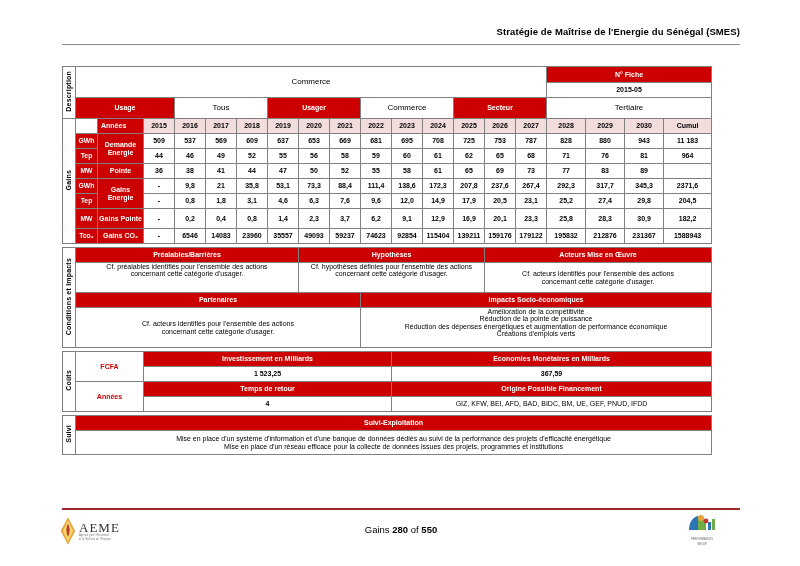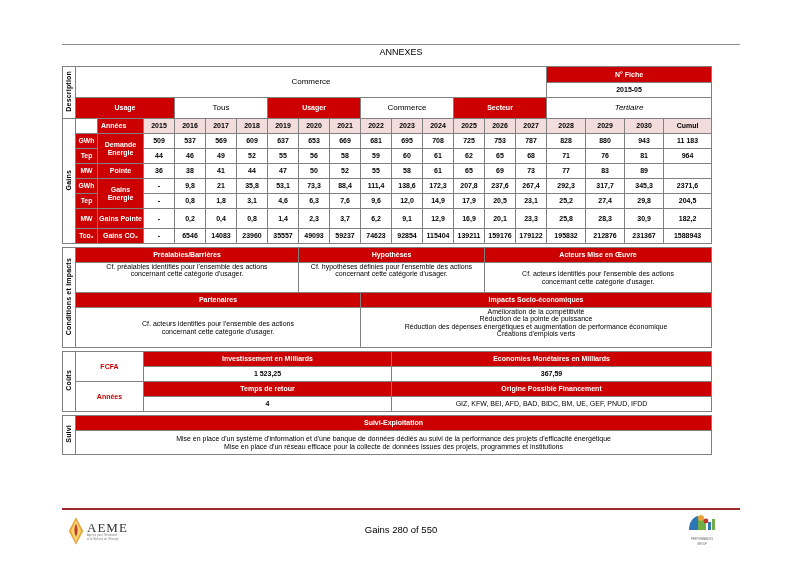--- a/index.html
+++ b/index.html
@@ -134,25 +134,25 @@
     background: #9e2a2a;
   }
   .page-num {
     position: absolute;
     left: 62px;
     top: 524px;
     width: 678px;
     text-align: center;
     font-size: 9.5px;
   }
-  .page-num b { font-weight: normal; }
+  .page-num b { font-weight: bold; }
 
   .logo-left {
     position: absolute;
-    left: 68px;
+    left: 60px;
     top: 513px;
     width: 110px;
     height: 36px;
     display: flex;
     align-items: center;
     gap: 3px;
   }
   .flame {
     width: 16px;
     height: 30px;
@@ -189,22 +189,22 @@
     color: #666;
     line-height: 1.4;
     margin-top: 1px;
   }
 </style>
 </head>
 <body>
 
 <div class="page">
 
+  <div class="doc-header">Stratégie de Maîtrise de l'Energie du Sénégal (SMES)</div>
   <div class="header-rule"></div>
-  <div class="annexes">ANNEXES</div>
 
   <table class="sheet">
     <colgroup>
       <col style="width:13px">
       <col style="width:22px">
       <col style="width:46px">
       <col style="width:31px">
         <col style="width:31px">
         <col style="width:31px">
         <col style="width:31px">
@@ -234,21 +234,21 @@
       <tr>
         <td colspan="4" class="num" style="font-weight:bold;">2015-05</td>
       </tr>
 
       <tr style="height:20px;">
         <td colspan="3" class="red" style="height:20px;">Usage</td>
         <td colspan="3" class="num" style="font-weight:normal;font-size:8px;">Tous</td>
         <td colspan="3" class="red">Usager</td>
         <td colspan="3" class="num" style="font-weight:normal;font-size:8px;">Commerce</td>
         <td colspan="3" class="red">Secteur</td>
-        <td colspan="4" class="num" style="font-weight:normal;font-size:8px;font-style:italic;">Tertiaire</td>
+        <td colspan="4" class="num" style="font-weight:normal;font-size:8px;">Tertiaire</td>
       </tr>
 
       <tr>
         <td class="leftlbl" rowspan="8">
           <span class="vert">Gains</span>
         </td>
         <td></td>
         <td class="red" style="text-align:left;padding-left:3px;">Années</td>
         <td class="yearhdr">2015</td>
         <td class="yearhdr">2016</td>

